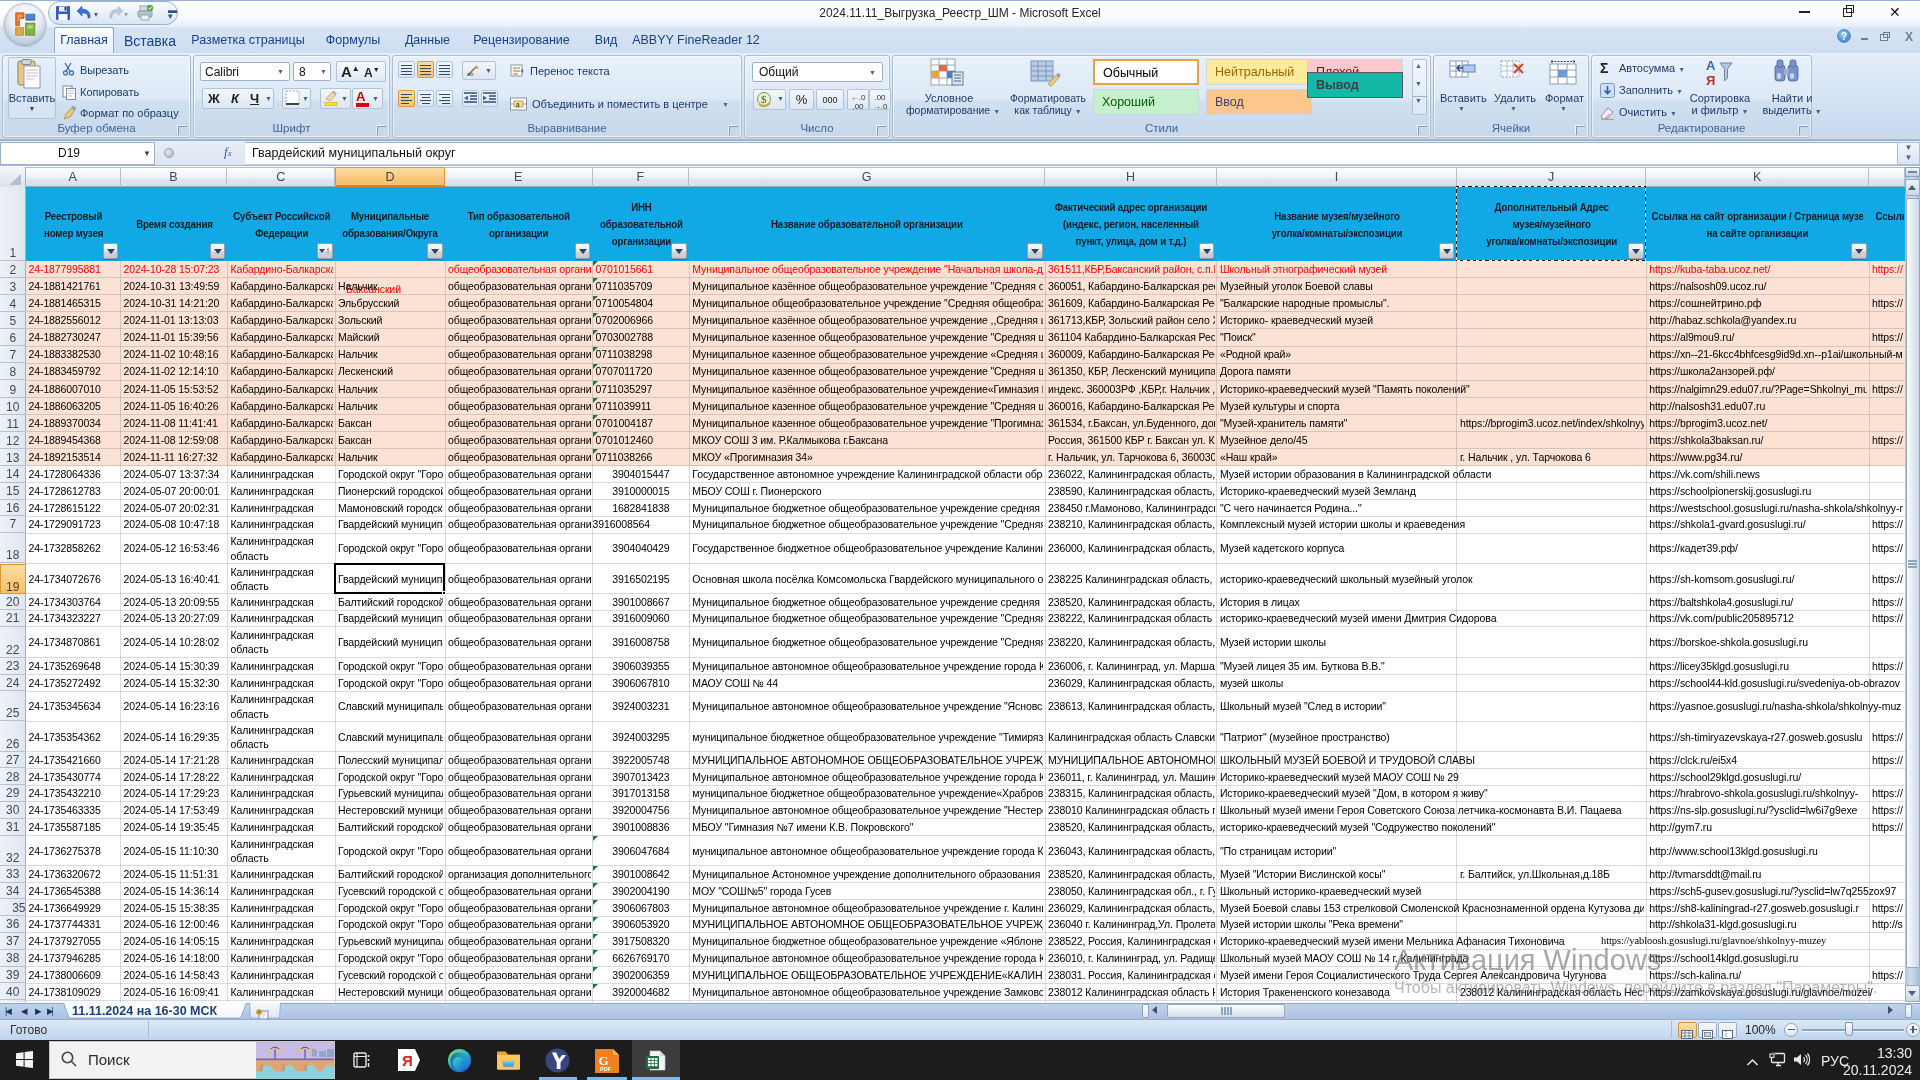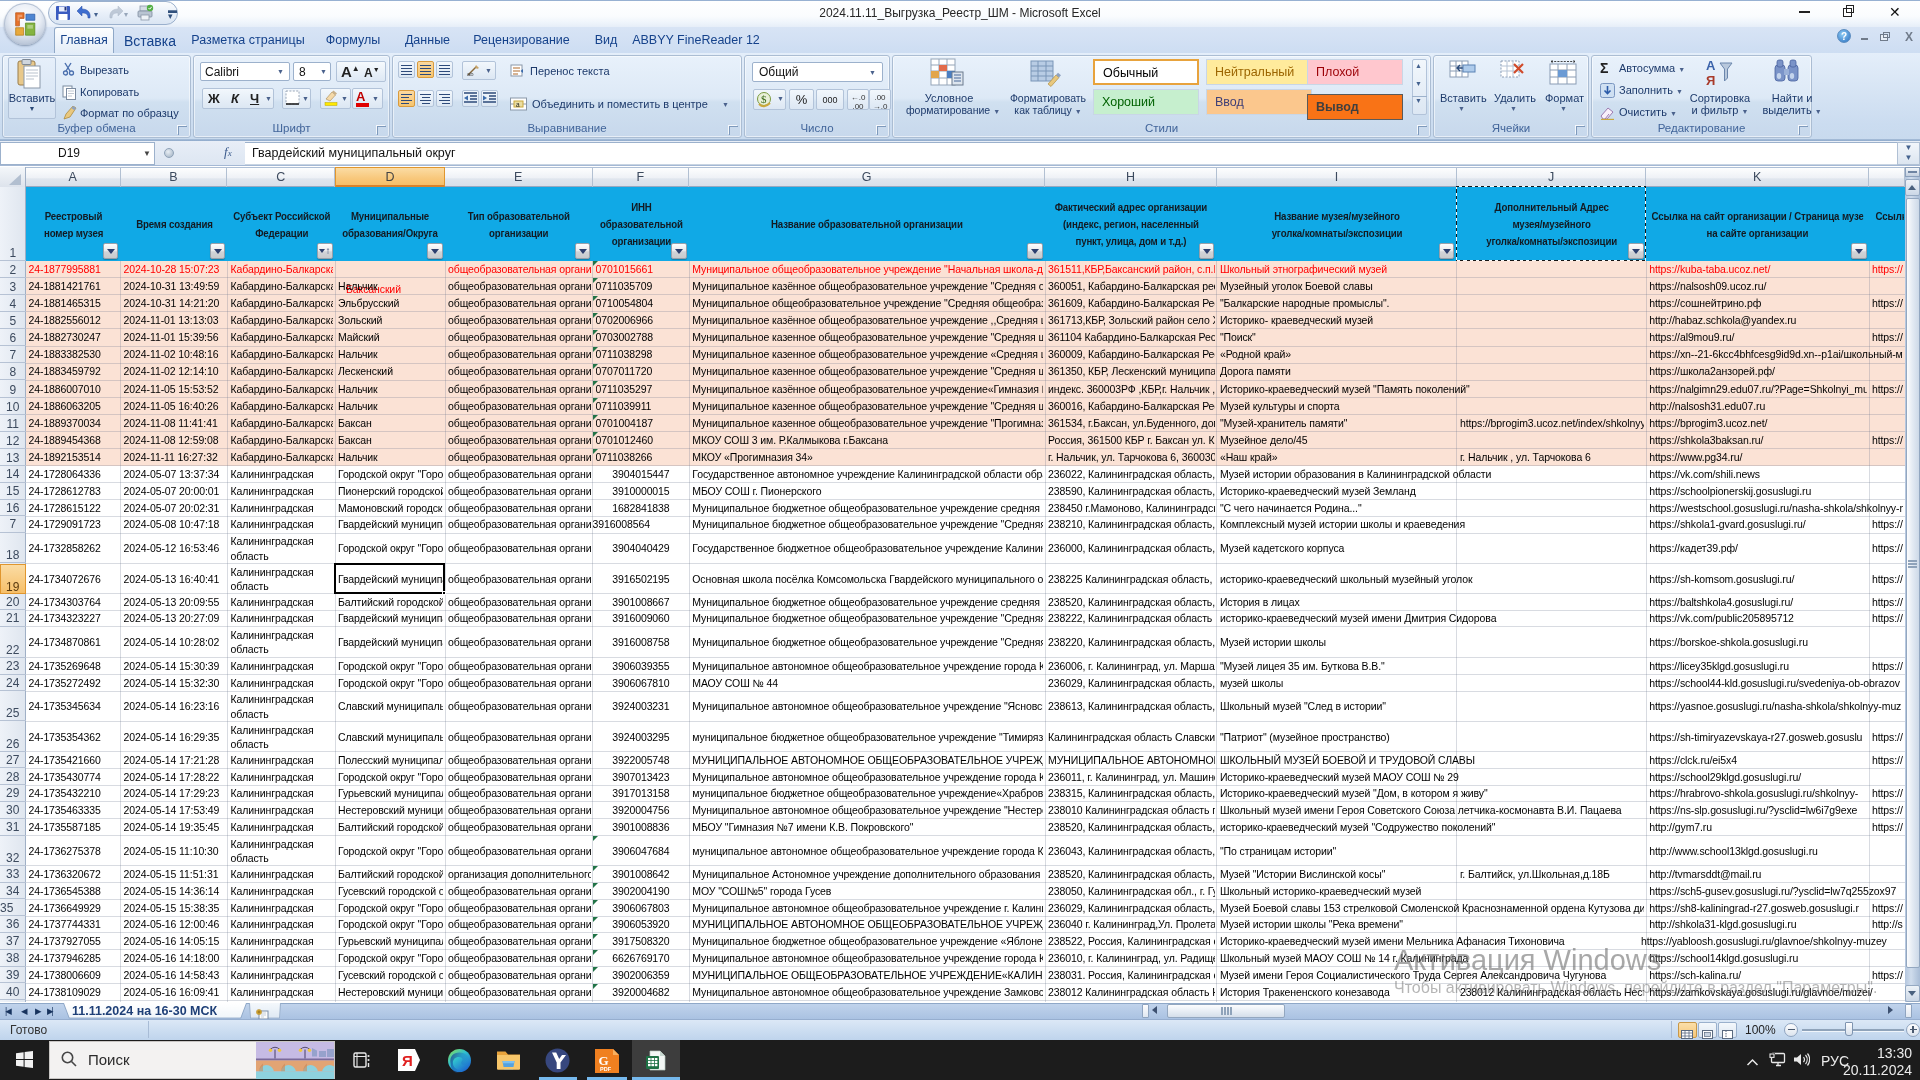--- a/index.html
+++ b/index.html
@@ -253,21 +253,21 @@
       <path d="M18 26 l8-9 3 2.5 -8 9z" fill="#e8c87e" stroke="#a8832e" stroke-width=".6"></path>
       <path d="M26 17 l3 2.5 2-2.2 -3-2.5z" fill="#8ea2c0"></path>
     </svg></div>
 <div class="abs" style="left:998px;top:92px;width:100px;height:12px;font-size:10.5px;color:#1d3a6b;text-align:center">Форматировать</div>
 <div class="abs" style="left:998px;top:104px;width:100px;height:12px;font-size:10.5px;color:#1d3a6b;text-align:center">как таблицу <span style="font-size:7px;color:#4a618c">▼</span></div>
 <div class="abs" style="left:1093px;top:59px;width:106px;height:26px;background:#fff;border:2px solid #e8a33d;font-size:12.5px;color:#000;padding:5px 0 0 8px;white-space:nowrap;overflow:hidden">Обычный</div>
 <div class="abs" style="left:1206px;top:59px;width:106px;height:26px;background:#ffeb9c;border:1px solid #c9d6e6;font-size:12.5px;color:#9c6500;padding:5px 0 0 8px;white-space:nowrap;overflow:hidden">Нейтральный</div>
 <div class="abs" style="left:1307px;top:59px;width:96px;height:26px;background:#ffc7ce;border:1px solid #c9d6e6;font-size:12.5px;color:#9c0006;padding:5px 0 0 8px;white-space:nowrap;overflow:hidden">Плохой</div>
 <div class="abs" style="left:1093px;top:89px;width:106px;height:26px;background:#c6efce;border:1px solid #c9d6e6;font-size:12.5px;color:#006100;padding:5px 0 0 8px;white-space:nowrap;overflow:hidden">Хороший</div>
 <div class="abs" style="left:1206px;top:89px;width:106px;height:26px;background:#fbc78d;border:1px solid #c9d6e6;font-size:12.5px;color:#3f3f76;padding:5px 0 0 8px;white-space:nowrap;overflow:hidden">Ввод</div>
-<div class="abs" style="left:1307px;top:94px;width:96px;height:26px;background:#f97316;border:1px solid #5a5a5a;font-size:12.5px;font-weight:bold;color:#3f3f3f;padding:5px 0 0 8px;white-space:nowrap;overflow:hidden">Вывод</div>
+<div class="abs" style="left:1307px;top:72px;width:96px;height:26px;background:#14b8a6;border:1px solid #5a5a5a;font-size:12.5px;font-weight:bold;color:#3f3f3f;padding:5px 0 0 8px;white-space:nowrap;overflow:hidden">Вывод</div>
 
 <div class="abs" style="left:1412px;top:59px;width:15px;height:56px;border:1px solid #b2c3d9;border-radius:2px;background:linear-gradient(#f2f7fc,#dce7f3)"></div>
 <div class="abs" style="left:1415px;top:62px;color:#44628f;font-size:7px">▲</div>
 <div class="abs" style="left:1415px;top:80px;color:#44628f;font-size:7px">▼</div>
 <div class="abs" style="left:1415px;top:97px;color:#44628f;font-size:7px">▼</div>
 <div class="abs" style="left:1412px;top:96px;width:15px;height:1px;background:#9db2cc"></div>
 
 <div class="abs" style="left:1449px;top:60px;width:28px;height:26px"><svg width="28" height="26" viewBox="0 0 28 26">
       <g fill="#fff" stroke="#8a9cb4">
         <rect x="1" y="1" width="18" height="16"></rect>
@@ -391,21 +391,21 @@
 <div class="abs" style="left:0;top:691.3px;width:25.5px;height:30.200000000000045px;border-bottom:1px solid #b6c2d4;font-size:12px;color:#3c4a5e;text-align:center;line-height:44.40000000000009px">25</div>
 <div class="abs" style="left:0;top:721.5px;width:25.5px;height:30.200000000000045px;border-bottom:1px solid #b6c2d4;font-size:12px;color:#3c4a5e;text-align:center;line-height:44.40000000000009px">26</div>
 <div class="abs" style="left:0;top:751.7px;width:25.5px;height:16.799999999999955px;border-bottom:1px solid #b6c2d4;font-size:12px;color:#3c4a5e;text-align:center;line-height:17.59999999999991px">27</div>
 <div class="abs" style="left:0;top:768.5px;width:25.5px;height:16.799999999999955px;border-bottom:1px solid #b6c2d4;font-size:12px;color:#3c4a5e;text-align:center;line-height:17.59999999999991px">28</div>
 <div class="abs" style="left:0;top:785.3px;width:25.5px;height:16.800000000000068px;border-bottom:1px solid #b6c2d4;font-size:12px;color:#3c4a5e;text-align:center;line-height:17.600000000000136px">29</div>
 <div class="abs" style="left:0;top:802.1px;width:25.5px;height:16.799999999999955px;border-bottom:1px solid #b6c2d4;font-size:12px;color:#3c4a5e;text-align:center;line-height:17.59999999999991px">30</div>
 <div class="abs" style="left:0;top:818.9px;width:25.5px;height:16.800000000000068px;border-bottom:1px solid #b6c2d4;font-size:12px;color:#3c4a5e;text-align:center;line-height:17.600000000000136px">31</div>
 <div class="abs" style="left:0;top:835.7px;width:25.5px;height:30.199999999999932px;border-bottom:1px solid #b6c2d4;font-size:12px;color:#3c4a5e;text-align:center;line-height:44.399999999999864px">32</div>
 <div class="abs" style="left:0;top:865.9px;width:25.5px;height:16.800000000000068px;border-bottom:1px solid #b6c2d4;font-size:12px;color:#3c4a5e;text-align:center;line-height:17.600000000000136px">33</div>
 <div class="abs" style="left:0;top:882.7px;width:25.5px;height:16.799999999999955px;border-bottom:1px solid #b6c2d4;font-size:12px;color:#3c4a5e;text-align:center;line-height:17.59999999999991px">34</div>
-<div class="abs" style="left:0;top:899.5px;width:25.5px;height:16.799999999999955px;border-bottom:1px solid #b6c2d4;font-size:12px;color:#3c4a5e;text-align:left;line-height:17.59999999999991px">35</div>
+<div class="abs" style="left:0;top:899.5px;width:25.5px;height:16.799999999999955px;border-bottom:1px solid #b6c2d4;font-size:12px;color:#3c4a5e;text-align:right;line-height:17.59999999999991px">35</div>
 <div class="abs" style="left:0;top:916.3px;width:25.5px;height:16.800000000000068px;border-bottom:1px solid #b6c2d4;font-size:12px;color:#3c4a5e;text-align:center;line-height:17.600000000000136px">36</div>
 <div class="abs" style="left:0;top:933.1px;width:25.5px;height:16.799999999999955px;border-bottom:1px solid #b6c2d4;font-size:12px;color:#3c4a5e;text-align:center;line-height:17.59999999999991px">37</div>
 <div class="abs" style="left:0;top:949.9px;width:25.5px;height:16.800000000000068px;border-bottom:1px solid #b6c2d4;font-size:12px;color:#3c4a5e;text-align:center;line-height:17.600000000000136px">38</div>
 <div class="abs" style="left:0;top:966.7px;width:25.5px;height:16.799999999999955px;border-bottom:1px solid #b6c2d4;font-size:12px;color:#3c4a5e;text-align:center;line-height:17.59999999999991px">39</div>
 <div class="abs" style="left:0;top:983.5px;width:25.5px;height:16.799999999999955px;border-bottom:1px solid #b6c2d4;font-size:12px;color:#3c4a5e;text-align:center;line-height:17.59999999999991px">40</div>
 <div class="abs" style="left:0;top:1000.3px;width:25.5px;height:1.7000000000000455px;"></div>
 <div class="abs" style="left:25.5px;top:260.8px;width:1879.5px;height:205.2px;background:#fbe2d5"></div>
 <div class="abs" style="left:120.1px;top:260.8px;width:1px;height:741.2px;background:rgba(105,115,140,0.26)"></div>
 <div class="abs" style="left:227.0px;top:260.8px;width:1px;height:741.2px;background:rgba(105,115,140,0.26)"></div>
 <div class="abs" style="left:334.5px;top:260.8px;width:1px;height:741.2px;background:rgba(105,115,140,0.26)"></div>
@@ -896,21 +896,21 @@
 <div class="abs" style="left:593.0px;top:916.8px;width:0;height:0;border-top:5.5px solid #217346;border-right:5.5px solid transparent"></div>
 <div class="cell" style="left:28.5px;width:90.1px;top:933.1px;height:16.8px;line-height:16.8px;white-space:nowrap;color:#000;overflow:hidden;">24-1737927055</div>
 <div class="cell" style="left:123.6px;width:101.9px;top:933.1px;height:16.8px;line-height:16.8px;white-space:nowrap;color:#000;overflow:hidden;">2024-05-16 14:05:15</div>
 <div class="cell" style="left:230.5px;width:102.5px;top:933.1px;height:16.8px;line-height:16.8px;white-space:nowrap;color:#000;overflow:hidden;">Калининградская</div>
 <div class="cell" style="left:338.0px;width:105.0px;top:933.1px;height:16.8px;line-height:16.8px;white-space:nowrap;color:#000;overflow:hidden;">Гурьевский муниципальный округ</div>
 <div class="cell" style="left:448.0px;width:142.5px;top:933.1px;height:16.8px;line-height:16.8px;white-space:nowrap;color:#000;overflow:hidden;">общеобразовательная организация</div>
 <div class="cell" style="left:592.5px;width:96.8px;text-align:center;top:933.1px;height:16.8px;line-height:16.8px;white-space:nowrap;color:#000;overflow:hidden;">3917508320</div>
 <div class="cell" style="left:692.3px;width:350.7px;top:933.1px;height:16.8px;line-height:16.8px;white-space:nowrap;color:#000;overflow:hidden;">Муниципальное бюджетное общеобразовательное учреждение «Яблоневская</div>
 <div class="cell" style="left:1048.0px;width:166.9px;top:933.1px;height:16.8px;line-height:16.8px;white-space:nowrap;color:#000;overflow:hidden;">238522, Россия, Калининградская об</div>
 <div class="cell" style="left:1219.9px;width:424.3px;top:933.1px;height:16.8px;line-height:16.8px;white-space:nowrap;color:#000;overflow:hidden;">Историко-краеведческий музей имени Мельника Афанасия Тихоновича</div>
-<div class="cell" style="left:1641px;width:253.8px;top:933.1px;height:16.8px;line-height:16.8px;white-space:nowrap;color:#000;overflow:hidden;">https://yabloosh.gosuslugi.ru/glavnoe/shkolnyy-muzey</div>
+<div class="cell" style="left:1601px;width:253.8px;top:933.1px;height:16.8px;line-height:16.8px;white-space:nowrap;color:#000;overflow:hidden;font-family:Liberation Serif, serif;">https://yabloosh.gosuslugi.ru/glavnoe/shkolnyy-muzey</div>
 <div class="abs" style="left:593.0px;top:933.6px;width:0;height:0;border-top:5.5px solid #217346;border-right:5.5px solid transparent"></div>
 <div class="cell" style="left:28.5px;width:90.1px;top:949.9px;height:16.8px;line-height:16.8px;white-space:nowrap;color:#000;overflow:hidden;">24-1737946285</div>
 <div class="cell" style="left:123.6px;width:101.9px;top:949.9px;height:16.8px;line-height:16.8px;white-space:nowrap;color:#000;overflow:hidden;">2024-05-16 14:18:00</div>
 <div class="cell" style="left:230.5px;width:102.5px;top:949.9px;height:16.8px;line-height:16.8px;white-space:nowrap;color:#000;overflow:hidden;">Калининградская</div>
 <div class="cell" style="left:338.0px;width:105.0px;top:949.9px;height:16.8px;line-height:16.8px;white-space:nowrap;color:#000;overflow:hidden;">Городской округ "Город Калининград"</div>
 <div class="cell" style="left:448.0px;width:142.5px;top:949.9px;height:16.8px;line-height:16.8px;white-space:nowrap;color:#000;overflow:hidden;">общеобразовательная организация</div>
 <div class="cell" style="left:592.5px;width:96.8px;text-align:center;top:949.9px;height:16.8px;line-height:16.8px;white-space:nowrap;color:#000;overflow:hidden;">6626769170</div>
 <div class="cell" style="left:692.3px;width:350.7px;top:949.9px;height:16.8px;line-height:16.8px;white-space:nowrap;color:#000;overflow:hidden;">Муниципальное автономное общеобразовательное учреждение города Калининграда</div>
 <div class="cell" style="left:1048.0px;width:166.9px;top:949.9px;height:16.8px;line-height:16.8px;white-space:nowrap;color:#000;overflow:hidden;">236010, г. Калининград, ул. Радищев</div>
 <div class="cell" style="left:1219.9px;width:424.3px;top:949.9px;height:16.8px;line-height:16.8px;white-space:nowrap;color:#000;overflow:hidden;">Школьный музей МАОУ СОШ № 14 г. Калининграда</div>

